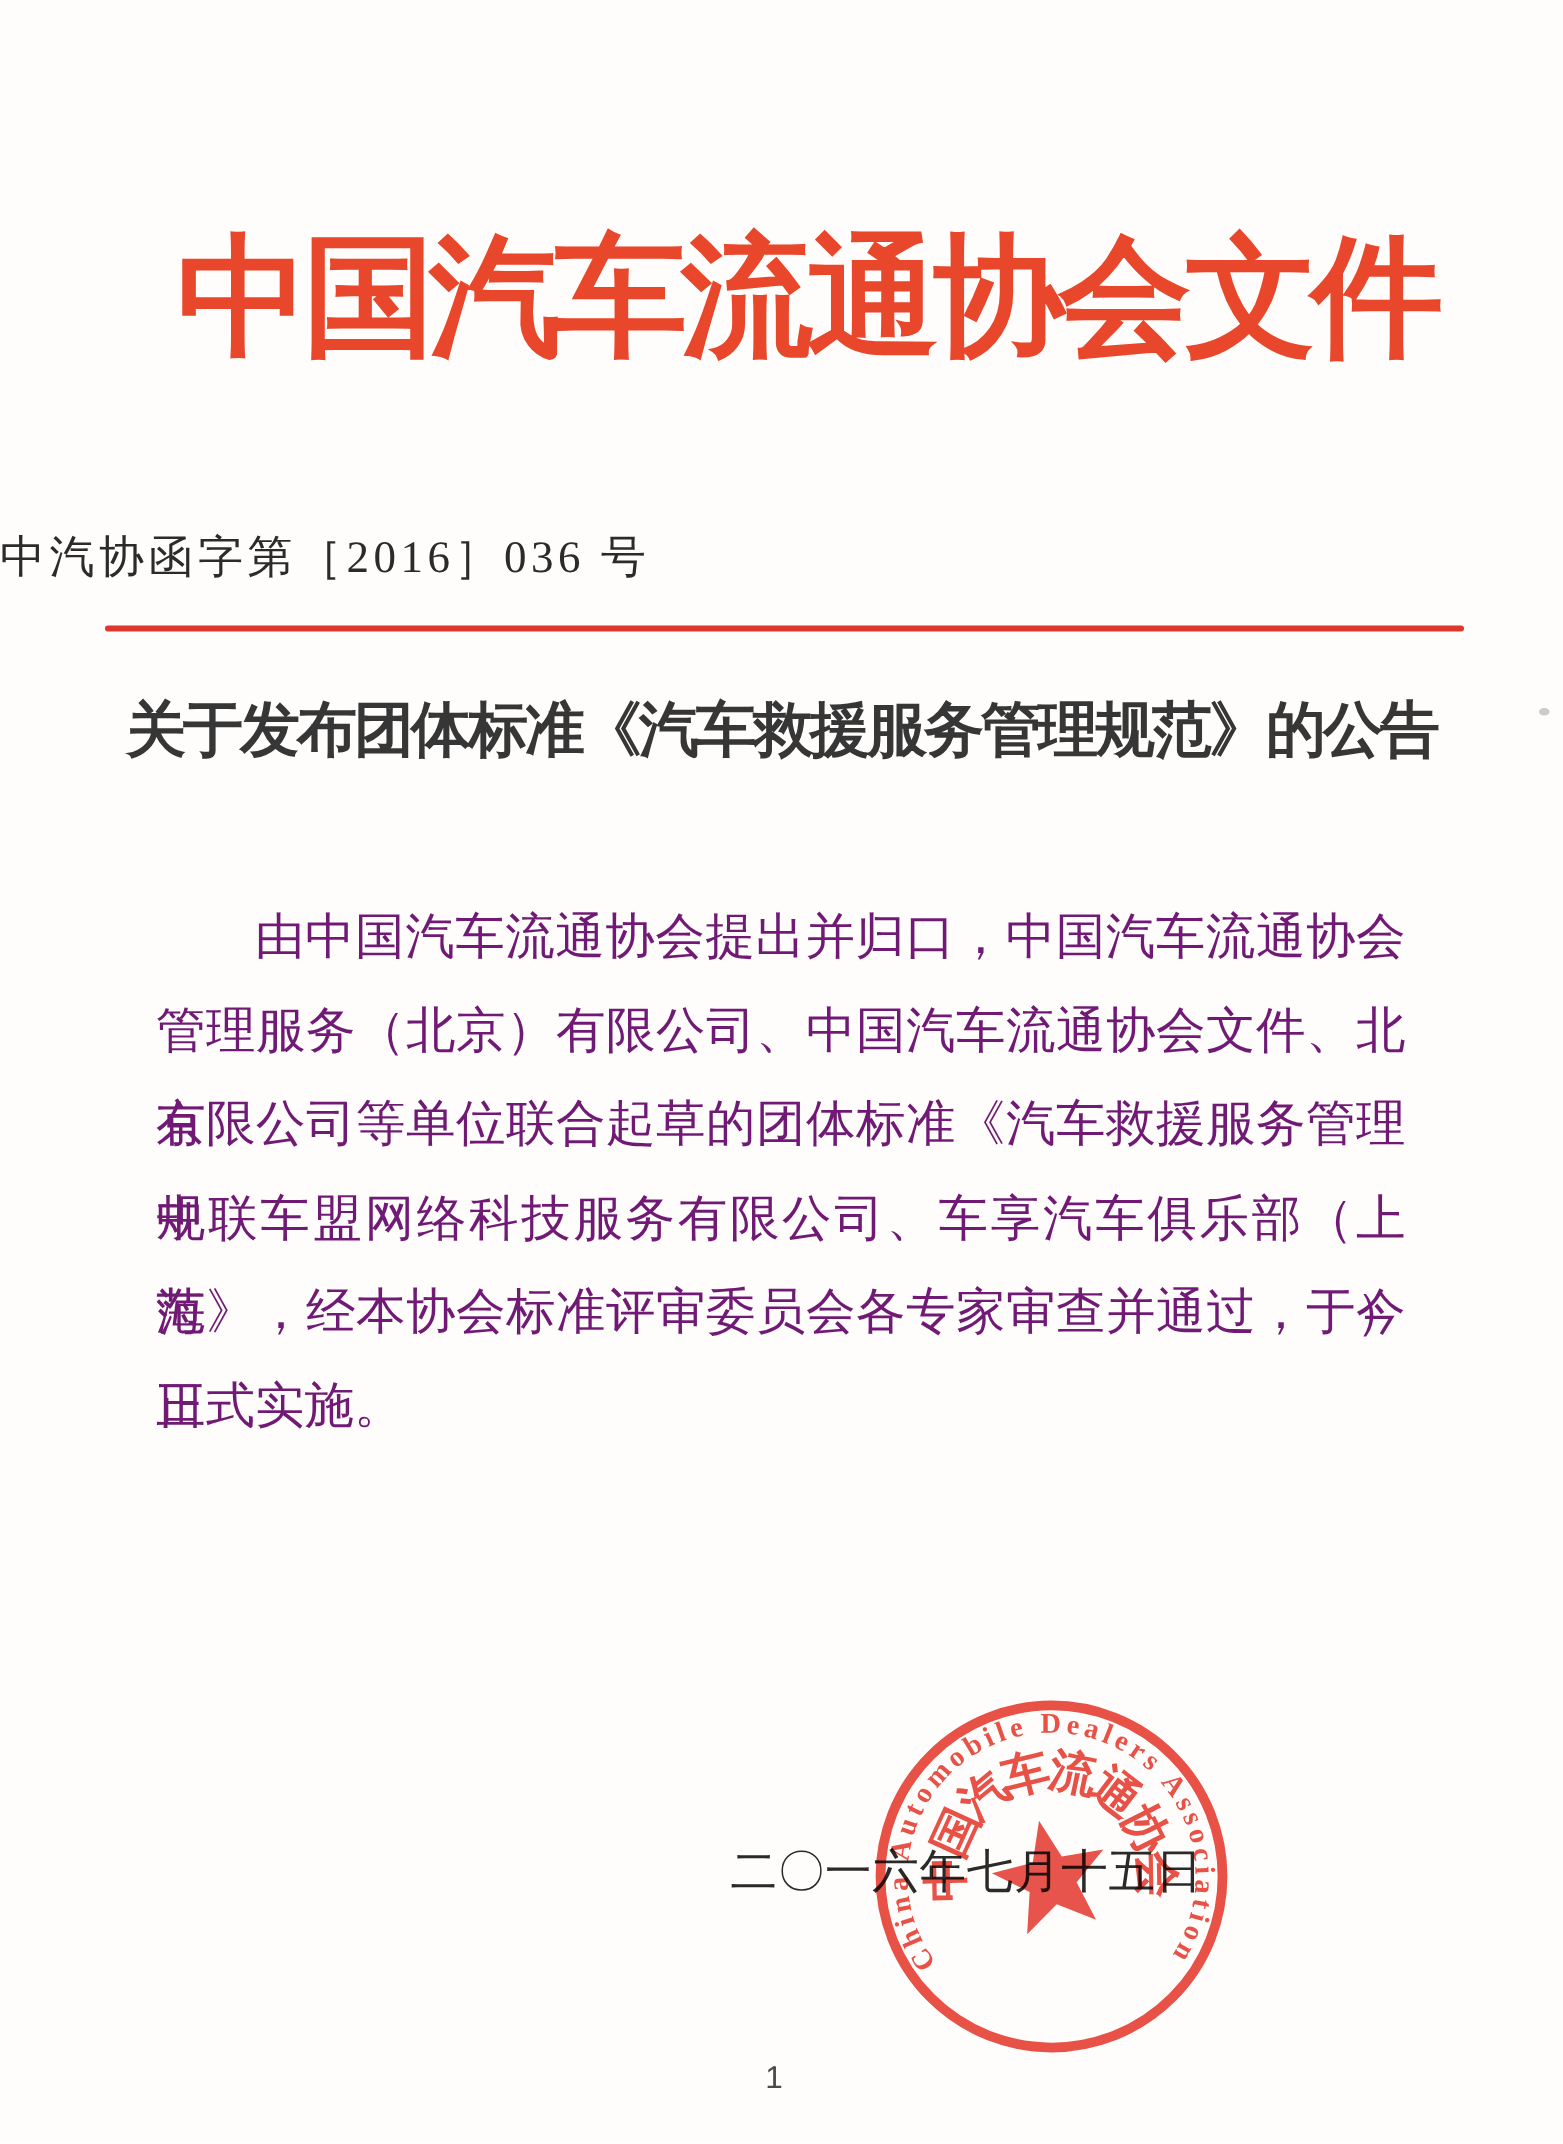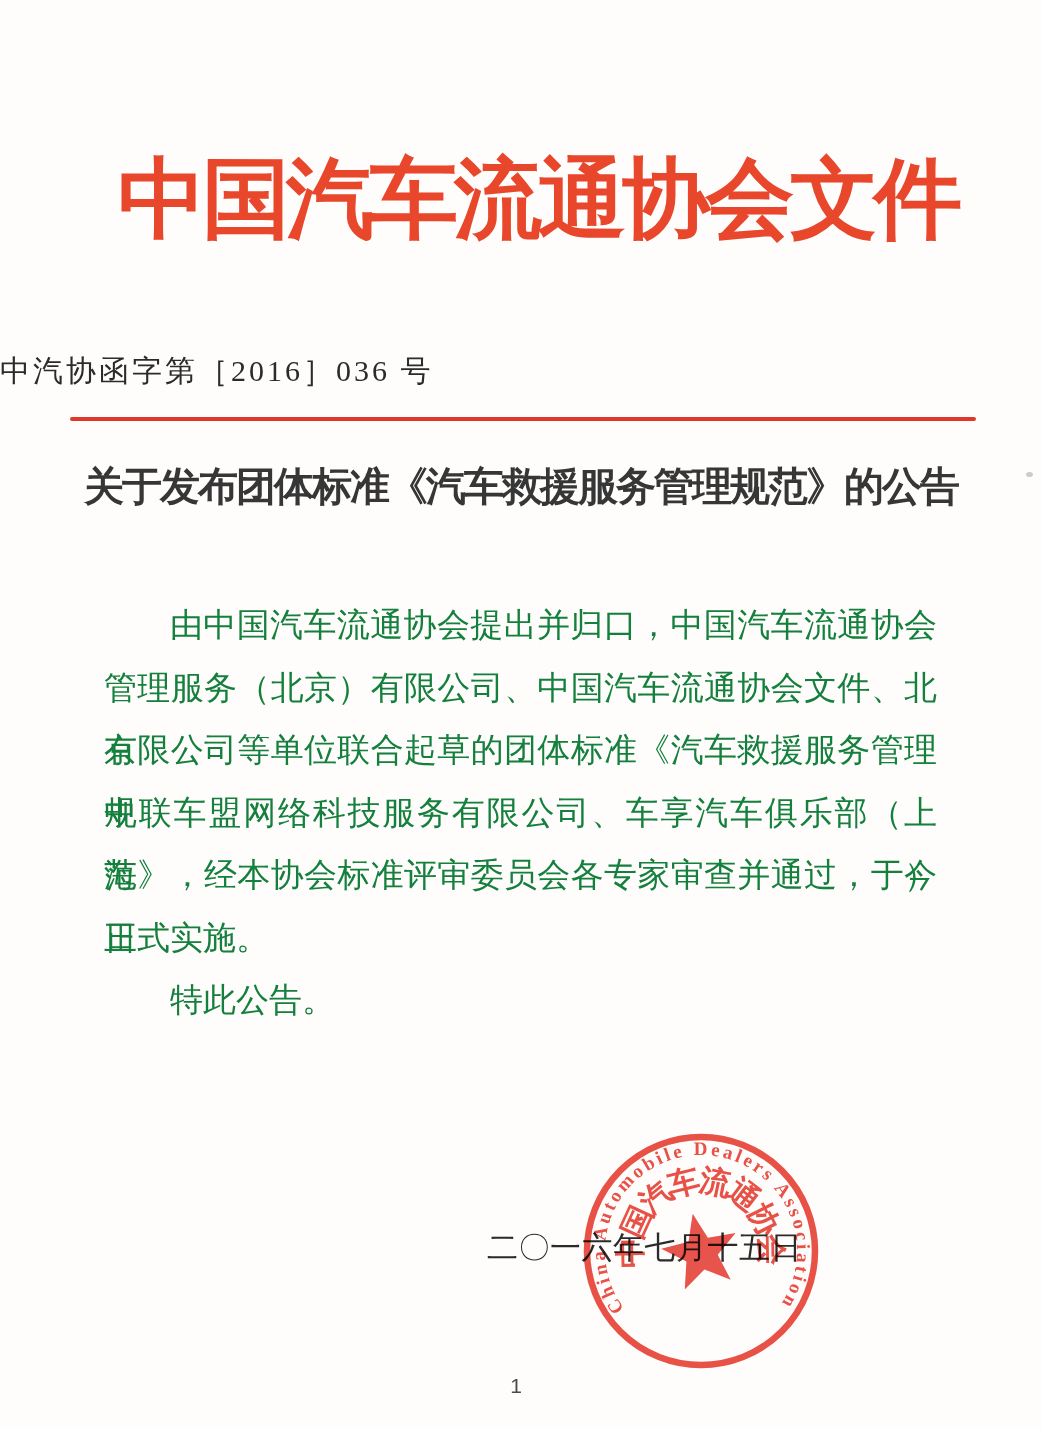--- a/index.html
+++ b/index.html
@@ -59,21 +59,21 @@
     letter-spacing: -2px;
     color: #363636;
     white-space: nowrap;
   }
   .body-block {
     position: absolute;
     top: 594px;
     left: 104px;
     width: 833px;
     font-size: 33px;
-    color: #15803d;
+    color: #701a75;
   }
   .body-line {
     height: 62.5px;
     line-height: 62.5px;
     text-align: justify;
     text-align-last: justify;
   }
   .body-line.align-left { text-align-last: left; }
   .body-line.indent { text-indent: 66px; }
   .date-line {
@@ -143,21 +143,20 @@
 
   <div class="doc-title">关于发布团体标准《汽车救援服务管理规范》的公告</div>
 
   <div class="body-block">
     <div class="body-line indent">由中国汽车流通协会提出并归口，中国汽车流通协会</div>
     <div class="body-line">管理服务（北京）有限公司、中国汽车流通协会文件、北京</div>
     <div class="body-line">有限公司等单位联合起草的团体标准《汽车救援服务管理规</div>
     <div class="body-line">中联车盟网络科技服务有限公司、车享汽车俱乐部（上海）</div>
     <div class="body-line">范》，经本协会标准评审委员会各专家审查并通过，于今日</div>
     <div class="body-line align-left">正式实施。</div>
-    <div class="body-line align-left indent">特此公告。</div>
   </div>
 
   <div class="date-line">二〇一六年七月十五日</div>
 
   <div class="seal">
     <svg viewBox="0 0 258 258" xmlns="http://www.w3.org/2000/svg">
       <defs>
         <path id="englishArc" d="M 52.3 186.8 A 96 96 0 1 1 205.7 186.8" fill="none"></path>
         <path id="chineseArc" d="M 71.3 145.5 A 60 60 0 1 1 186.7 145.5" fill="none"></path>
       </defs>

